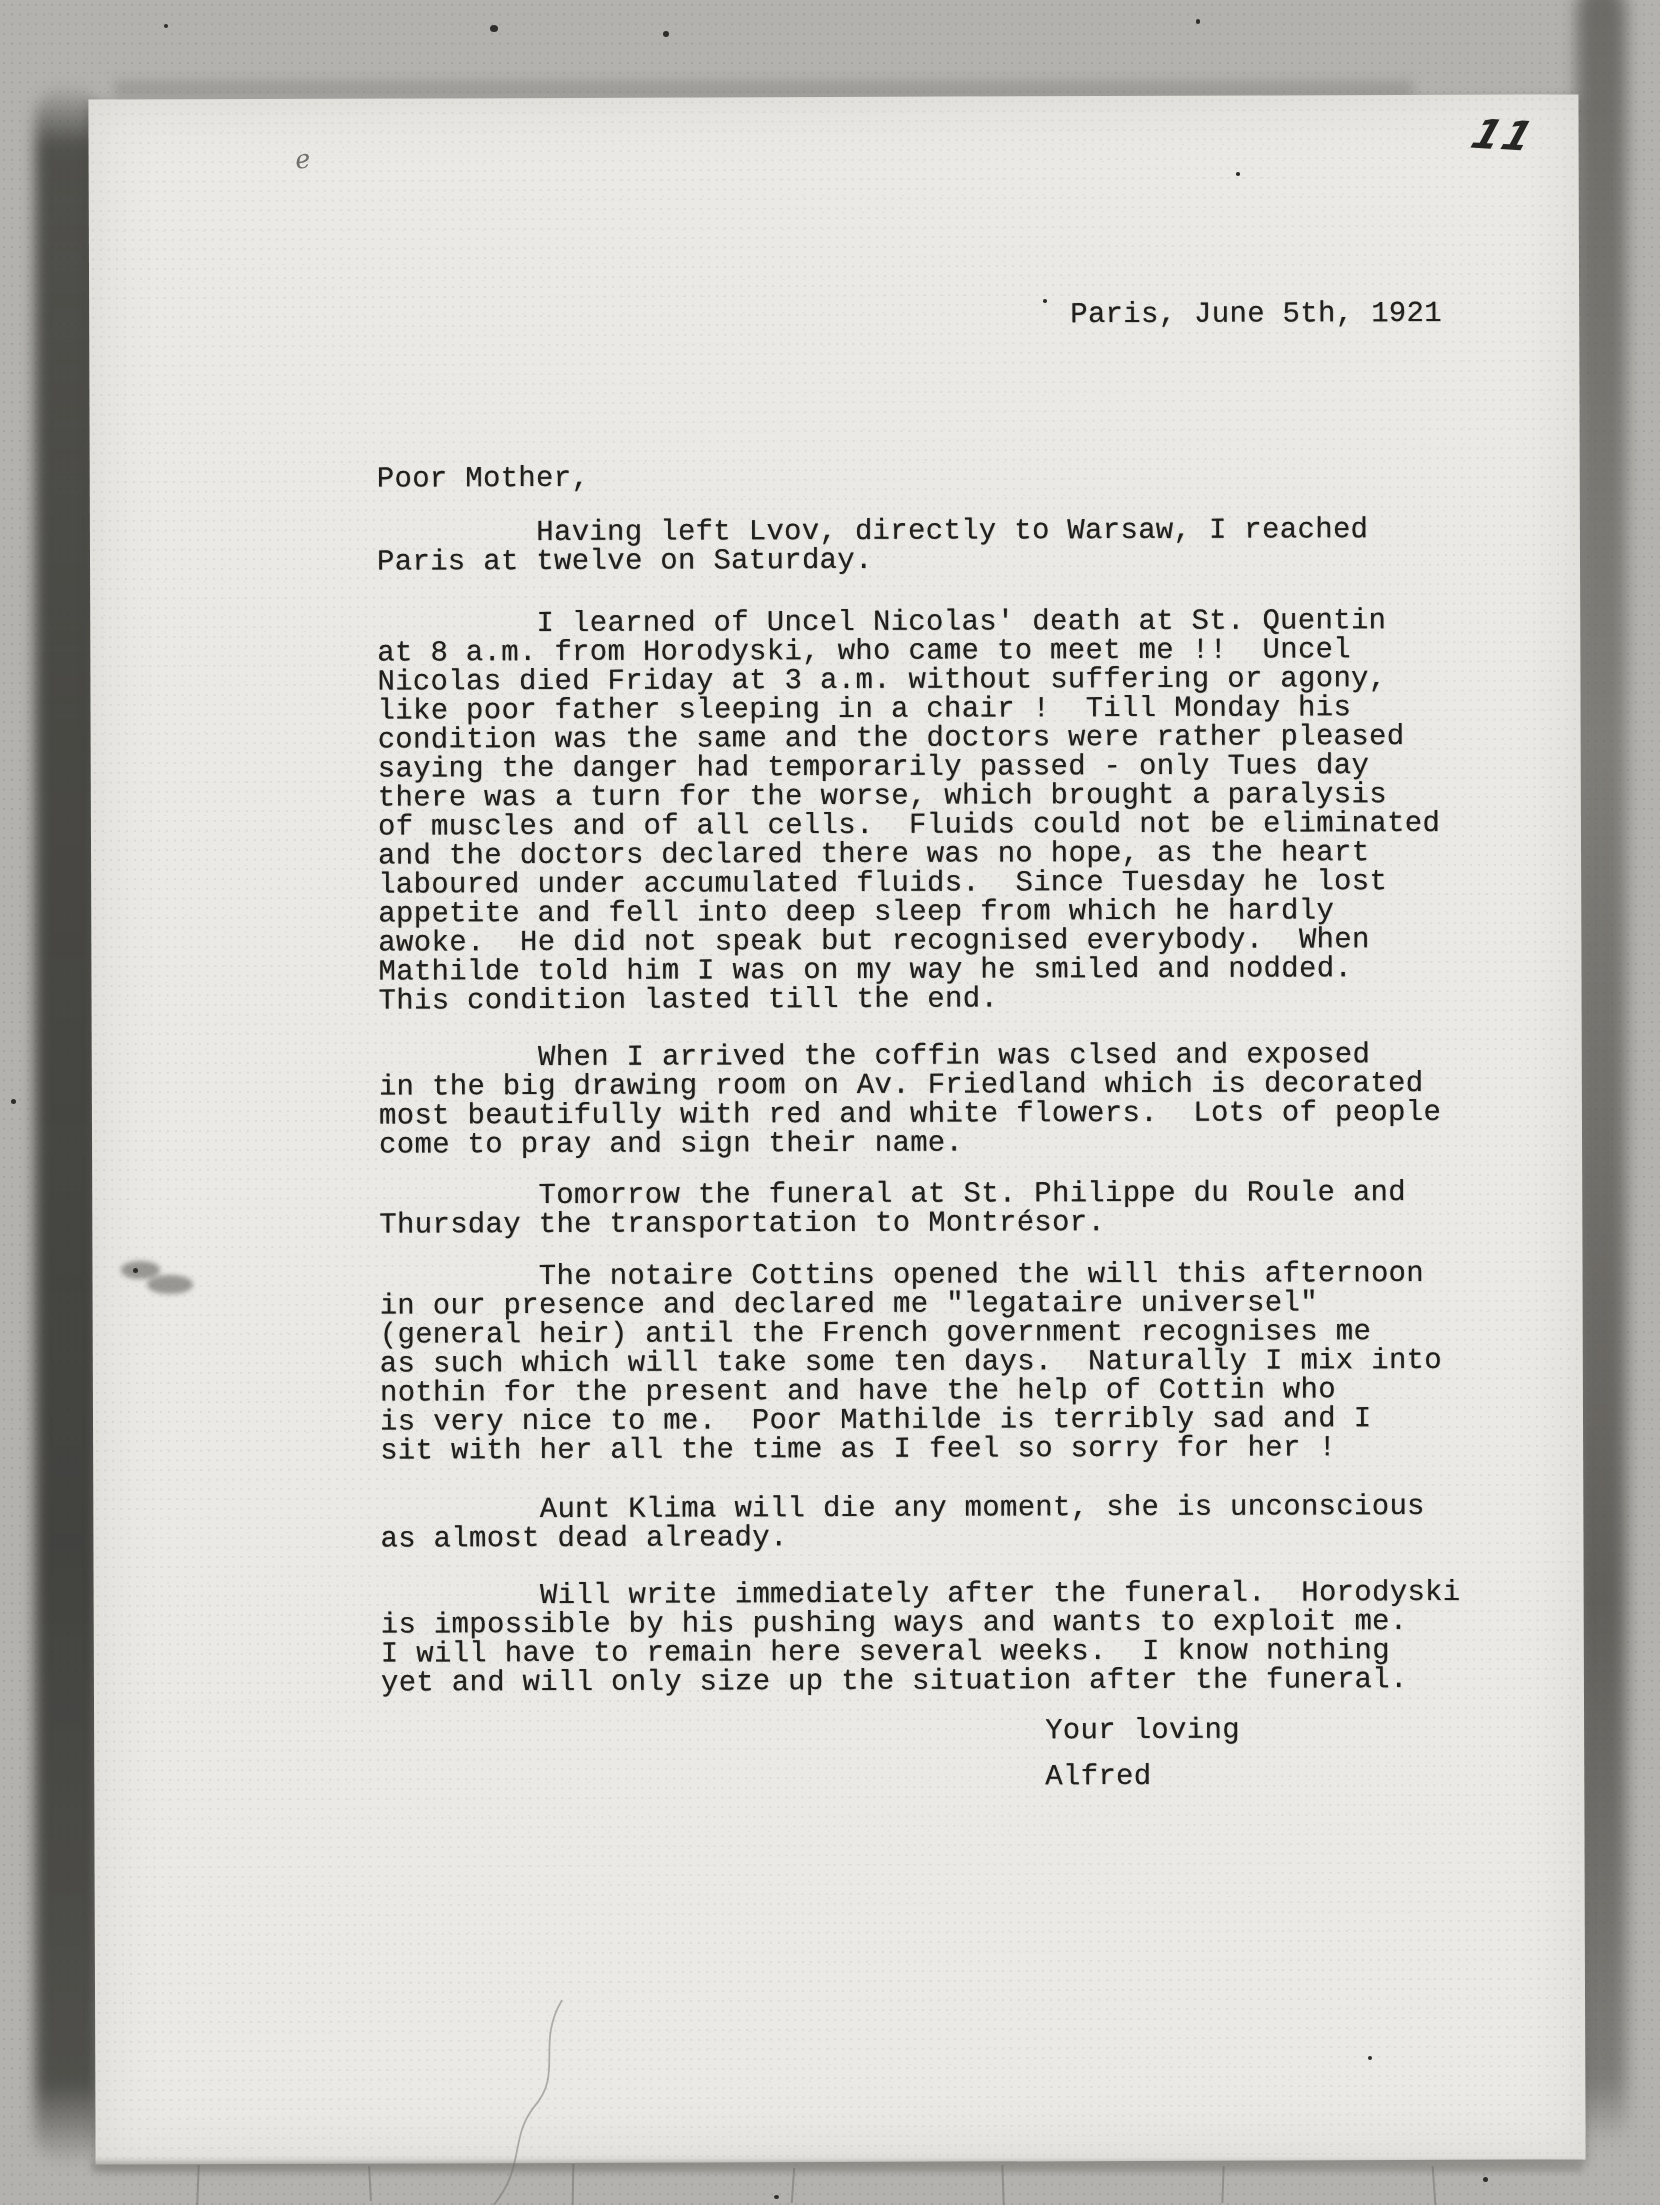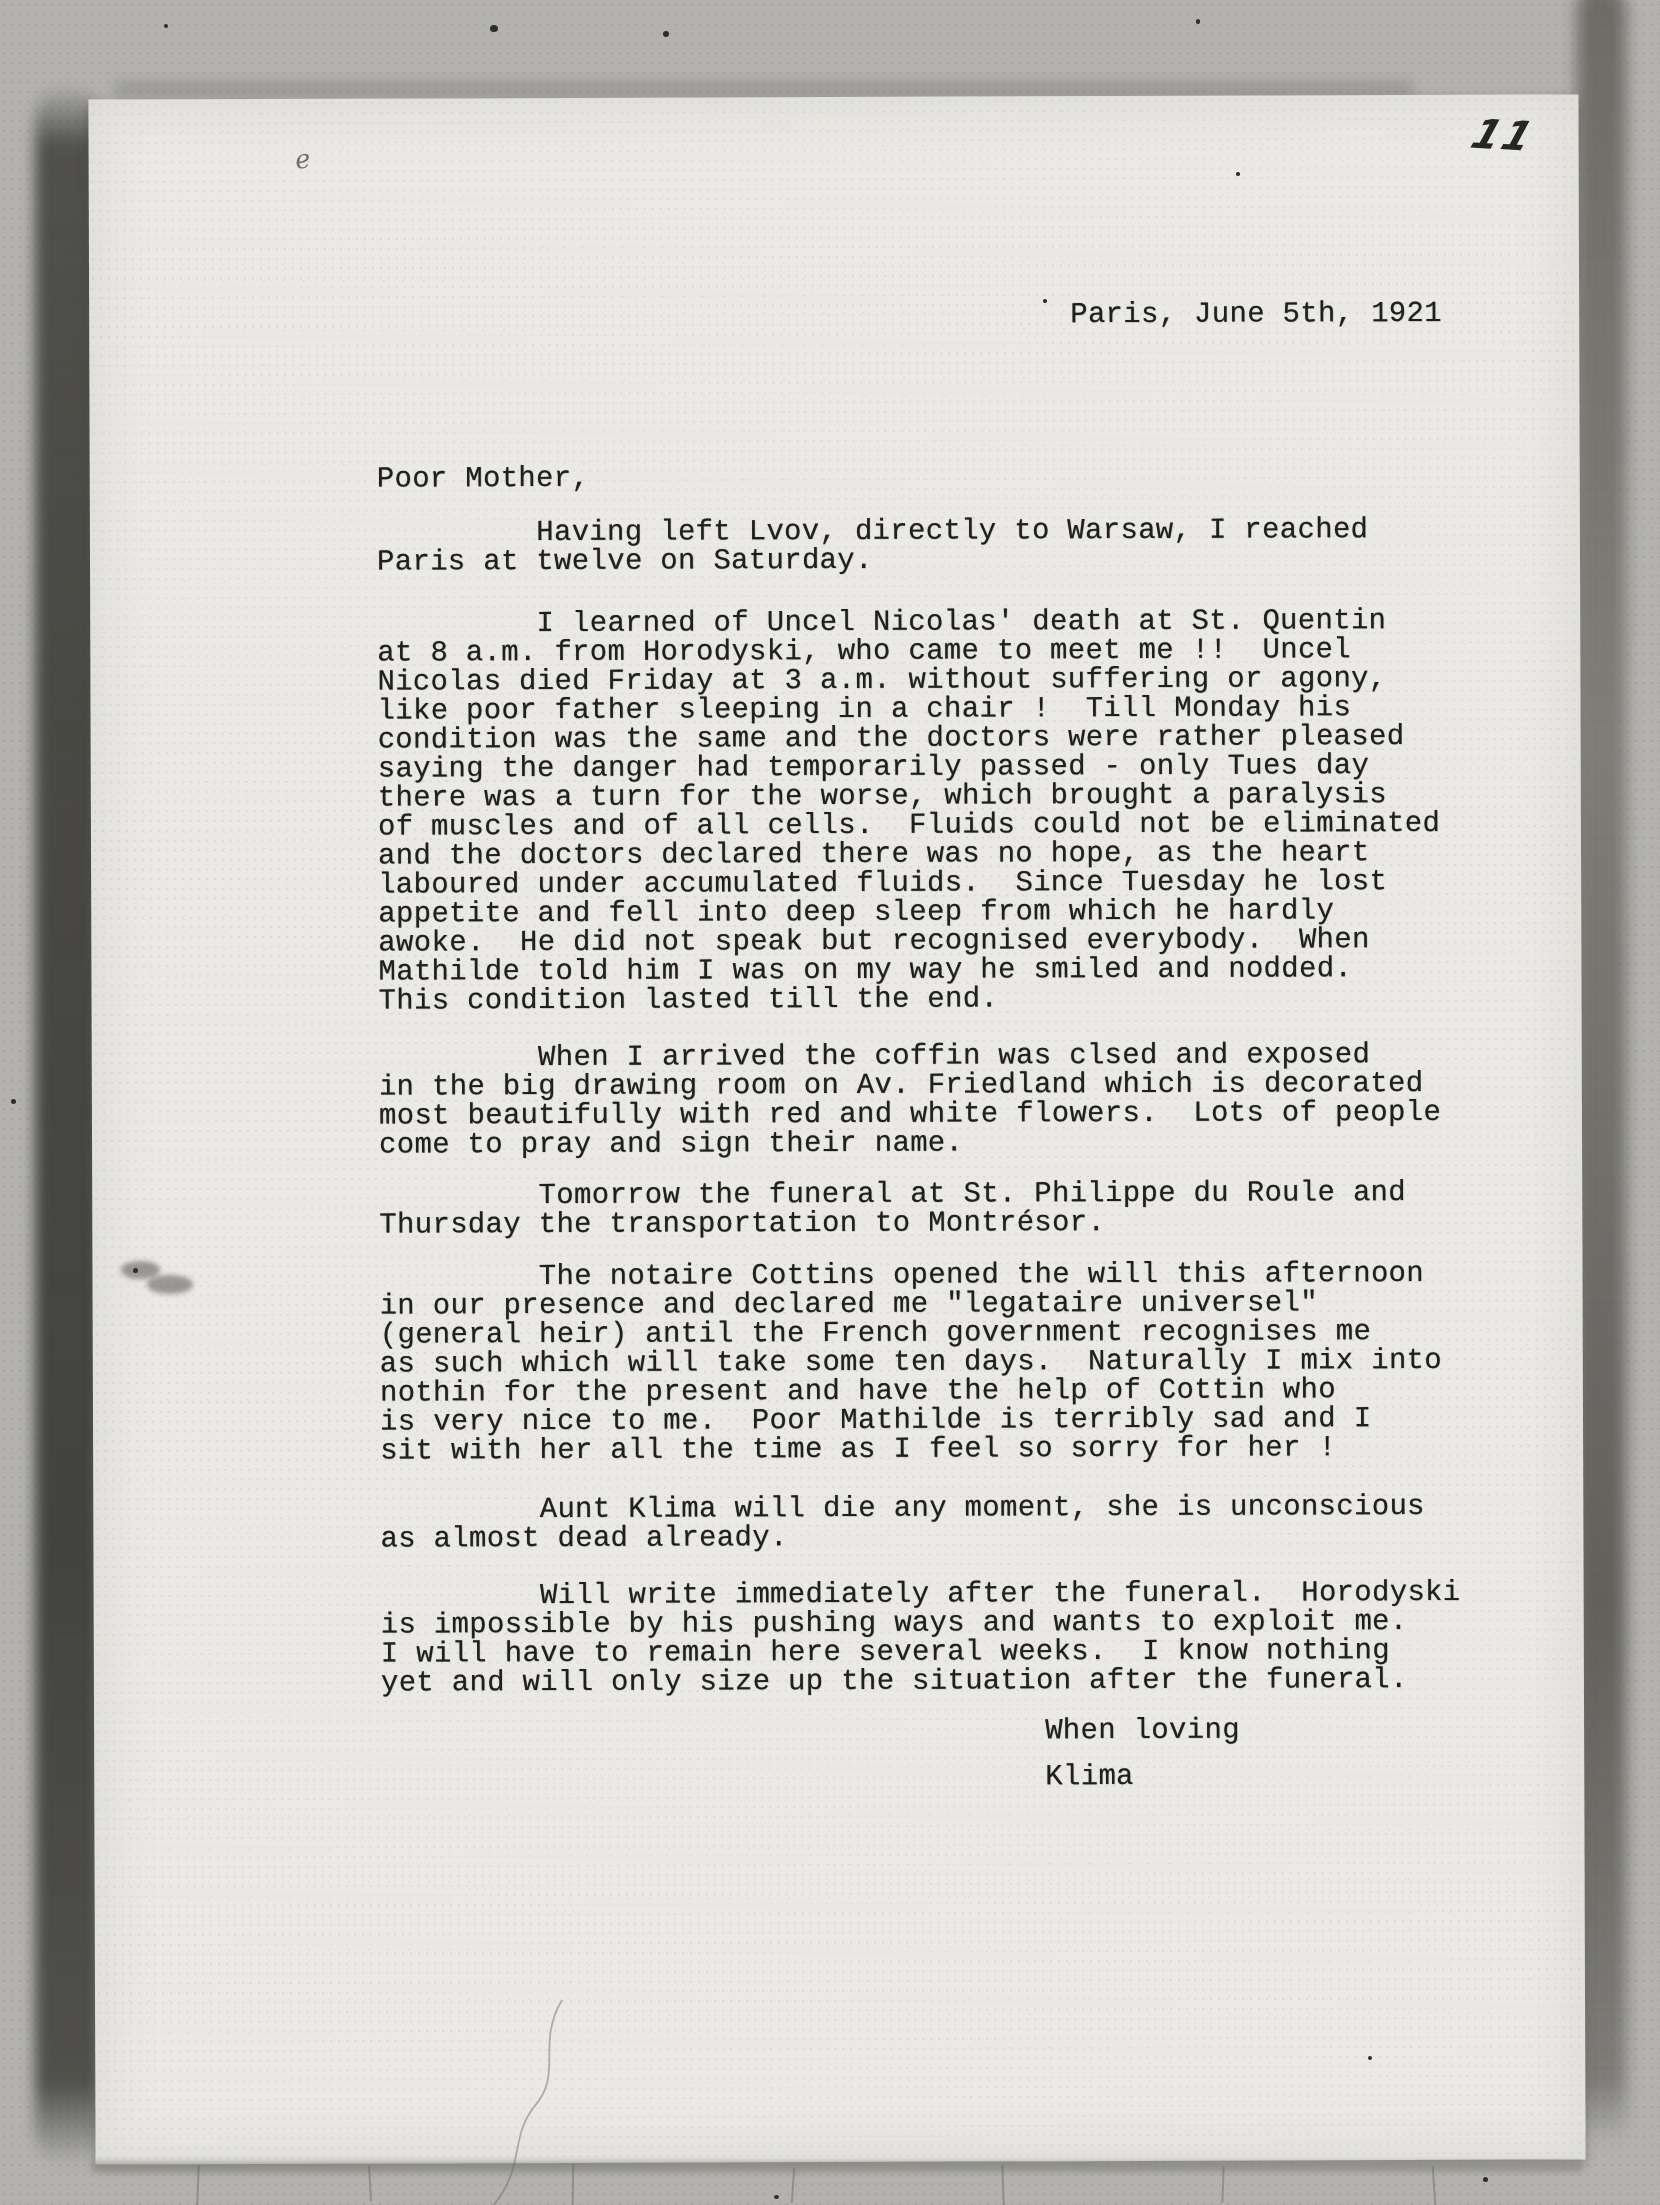--- a/index.html
+++ b/index.html
@@ -136,23 +136,23 @@
 sit with her all the time as I feel so sorry for her !</div>
 
     <div class="typed" style="left:287px;top:1397px;">         Aunt Klima will die any moment, she is unconscious
 as almost dead already.</div>
 
     <div class="typed" style="left:287px;top:1483px;">         Will write immediately after the funeral.  Horodyski
 is impossible by his pushing ways and wants to exploit me.
 I will have to remain here several weeks.  I know nothing
 yet and will only size up the situation after the funeral.</div>
 
-    <div class="typed" style="left:951px;top:1620px;">When loving</div>
+    <div class="typed" style="left:951px;top:1620px;">Your loving</div>
 
-    <div class="typed" style="left:951px;top:1666px;">Klima</div>
+    <div class="typed" style="left:951px;top:1666px;">Alfred</div>
   </div>
 
   <div class="page-num">11</div>
   <div class="pencil-e">e</div>
 
   <div class="bottom-edge"></div>
   <div class="scratch" style="left:197px;top:2165px;height:40px;transform:rotate(2deg);"></div>
   <div class="scratch" style="left:369px;top:2166px;height:35px;transform:rotate(-3deg);"></div>
   <div class="scratch" style="left:572px;top:2164px;height:41px;transform:rotate(1deg);"></div>
   <div class="scratch" style="left:792px;top:2168px;height:35px;transform:rotate(4deg);"></div>

